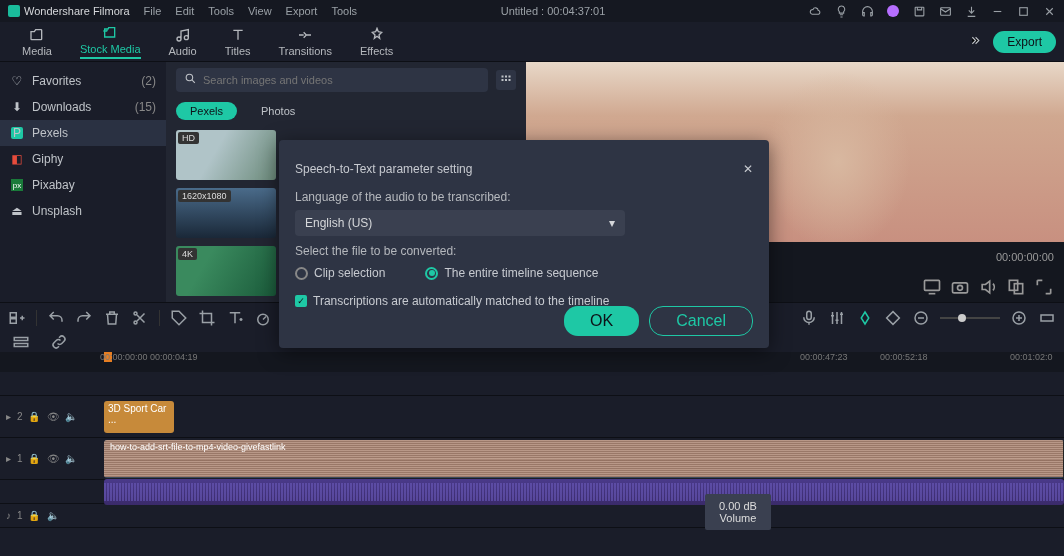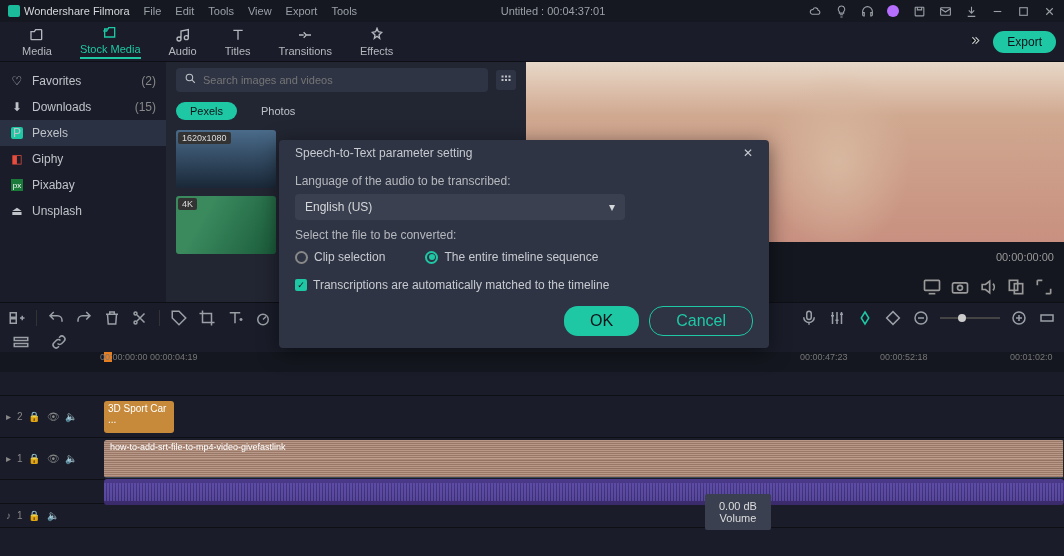--- a/index.html
+++ b/index.html
@@ -82,21 +82,21 @@
 .track-content { flex:1; position:relative; height:100%; display:flex; align-items:center; }
 .clip { height:32px; border-radius:3px; position:relative; overflow:hidden; }
 .clip.orange { background:#c78a3a; width:70px; margin-left:4px; color:#fff; font-size:10px; padding:2px 4px; }
 .clip.video { background:#3a4a5a; margin-left:4px; display:flex;width:960px;height:38px;flex-direction:column; }
 .clip.video .frame { flex:1; background:linear-gradient(180deg,#c8a898 0%,#8a6858 100%); border-right:1px solid #222; }
 .clip.audio { background:linear-gradient(180deg,#4a3a8a 0%,#3a2a6a 100%); width:960px; height:26px; margin-left:4px; border-radius:3px; position:relative; }
 .clip.audio::before { content:""; position:absolute; inset:4px 0; background:repeating-linear-gradient(90deg,#6a5aba 0 2px,transparent 2px 3px); opacity:.6; }
 .vid-label { position:absolute; left:6px; top:2px; font-size:9px; color:#fff; z-index:2; }
 
 
-.modal { position:absolute; left:279px; top:140px; width:490px; height:208px; background:#2e3444; border-radius:4px; padding:6px 16px 14px; color:#c7cad0; font-size:12px; z-index:100; box-shadow:0 4px 20px rgba(0,0,0,.5); }
+.modal { position:absolute; left:279px; top:140px; width:490px; height:208px; background:#2e3444; border-radius:4px; padding:22px 16px 14px; color:#c7cad0; font-size:12px; z-index:100; box-shadow:0 4px 20px rgba(0,0,0,.5); }
 .modal-title { display:flex; align-items:center; font-size:12px; margin-bottom:14px; }
 .modal-title .close { margin-left:auto; cursor:pointer; }
 .modal label.lbl { display:block; margin:8px 0 6px; font-size:12px; color:#b5b8bd; }
 .lang-sel { width:330px; background:#3a4050; border:none; border-radius:4px; padding:6px 10px; color:#d5d7da; font-size:12px; display:flex; align-items:center; justify-content:space-between; cursor:pointer; }
 .radio-row { display:flex; gap:40px; margin-top:8px; margin-bottom:14px; }
 .radio-opt { display:flex; align-items:center; gap:6px; cursor:pointer; }
 .radio-circle { width:13px; height:13px; border:2px solid #888; border-radius:50%; display:flex; align-items:center; justify-content:center; }
 .radio-circle.sel { border-color:#1ec8a5; }
 .radio-circle.sel::after { content:""; width:6px; height:6px; background:#1ec8a5; border-radius:50%; }
 .check-row { display:flex; align-items:center; gap:6px; }
@@ -291,20 +291,23 @@
             <rect x="10" y="10" width="4" height="4"></rect>
             <rect x="17" y="10" width="4" height="4"></rect>
           </svg>
         </div>
     </div>
     <div class="pill-row">
       <span class="pill active">Pexels</span>
       <span class="pill">Photos</span>
     </div>
     <div class="thumbs">
+      <div class="thumb t1">
+          <span class="badge">HD</span>
+        </div>
       <div class="thumb t2">
           <span class="badge">1620x1080</span>
         </div>
       <div class="thumb t3">
           <span class="badge">4K</span>
         </div>
     </div>
   </div>
 
   <div class="preview">

